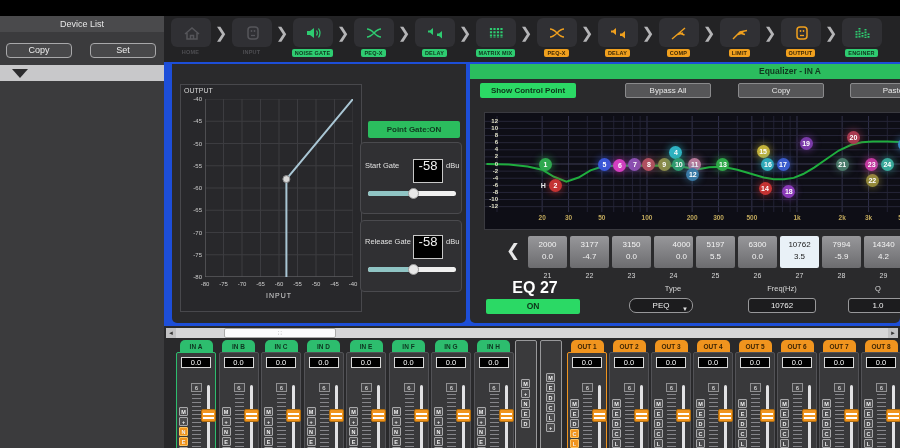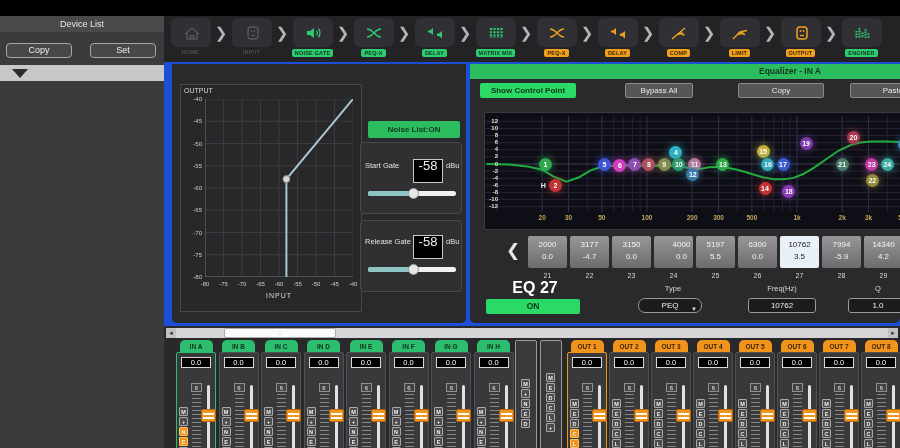--- a/index.html
+++ b/index.html
@@ -267,21 +267,21 @@
         <div class="ng-xtick" style="left: 16px;">-80</div>
         <div class="ng-xtick" style="left: 34.5px;">-75</div>
         <div class="ng-xtick" style="left: 53px;">-70</div>
         <div class="ng-xtick" style="left: 71.5px;">-65</div>
         <div class="ng-xtick" style="left: 90px;">-60</div>
         <div class="ng-xtick" style="left: 108.5px;">-55</div>
         <div class="ng-xtick" style="left: 127px;">-50</div>
         <div class="ng-xtick" style="left: 145.5px;">-45</div>
         <div class="ng-xtick" style="left: 164px;">-40</div>
       </div>
-    <div class="ng-power">Noise List:ON</div>
+    <div class="ng-power">Point Gate:ON</div>
     <div class="ng-group" style="top:78px;">
       <div class="ng-row" style="top:16px;">
         <span class="ng-rl">Start Gate</span>
         <span class="ng-val">-58</span>
         <span class="ng-unit">dBu</span>
       </div>
       <div class="slider" style="top:48px;">
         <div class="fill" style="width:51%;"></div>
         <div class="knob" style="left:calc(51% - 5px);"></div>
       </div>
@@ -396,30 +396,30 @@
         <div class="eq-pt" style="left: 380.803px; top: 61.2111px; background: rgb(148, 138, 58); box-shadow: rgba(148, 138, 58, 0.4) 0px 0px 6px 2px;">22</div>
         <div class="eq-pt" style="left: 380.247px; top: 44.5px; background: rgb(196, 58, 160); box-shadow: rgba(196, 58, 160, 0.4) 0px 0px 6px 2px;">23</div>
         <div class="eq-pt" style="left: 395.809px; top: 44.5px; background: rgb(58, 168, 154); box-shadow: rgba(58, 168, 154, 0.4) 0px 0px 6px 2px;">24</div>
         <div class="eq-pt" style="left: 412.863px; top: 24.9444px; background: rgb(58, 138, 196); box-shadow: rgba(58, 138, 196, 0.4) 0px 0px 6px 2px;">25</div>
       </div>
     <div class="band-chev">❮</div>
     <div id="eq-bands"></div>
     <div class="eq-name">EQ 27</div>
     <div class="eq-on">ON</div>
     <div class="eq-flab" style="left:168px;width:70px;">Type</div>
-    <div class="eq-field" style="left:168px;width:64px;border-radius:7px;">
+    <div class="eq-field" style="left:159px;width:64px;border-radius:7px;">
       <span>PEQ</span>
       <span class="eq-dd-arrow">▼</span>
     </div>
     <div class="eq-flab" style="left:270px;width:84px;">Freq(Hz)</div>
     <div class="eq-field" style="left:278px;width:68px;">10762</div>
     <div class="eq-flab" style="left:380px;width:56px;">Q</div>
     <div class="eq-field" style="left:378px;width:60px;">1.0</div>
   <div class="eq-btn on" style="left: 10px; width: 96px;">Show Control Point</div>
-      <div class="eq-btn off" style="left: 155px; width: 68px;">Bypass All</div>
+      <div class="eq-btn off" style="left: 155px; width: 86px;">Bypass All</div>
       <div class="eq-btn off" style="left: 268px; width: 86px;">Copy</div>
       <div class="eq-btn off" style="left: 380px; width: 86px;">Paste</div>
       <div class="band-cell" style="left: 58px;">
         <div>2000</div>
         <div>0.0</div>
       </div>
       <div class="band-num" style="left: 58px;">21</div>
       <div class="band-cell" style="left: 100px;">
         <div>3177</div>
         <div>-4.7</div>

